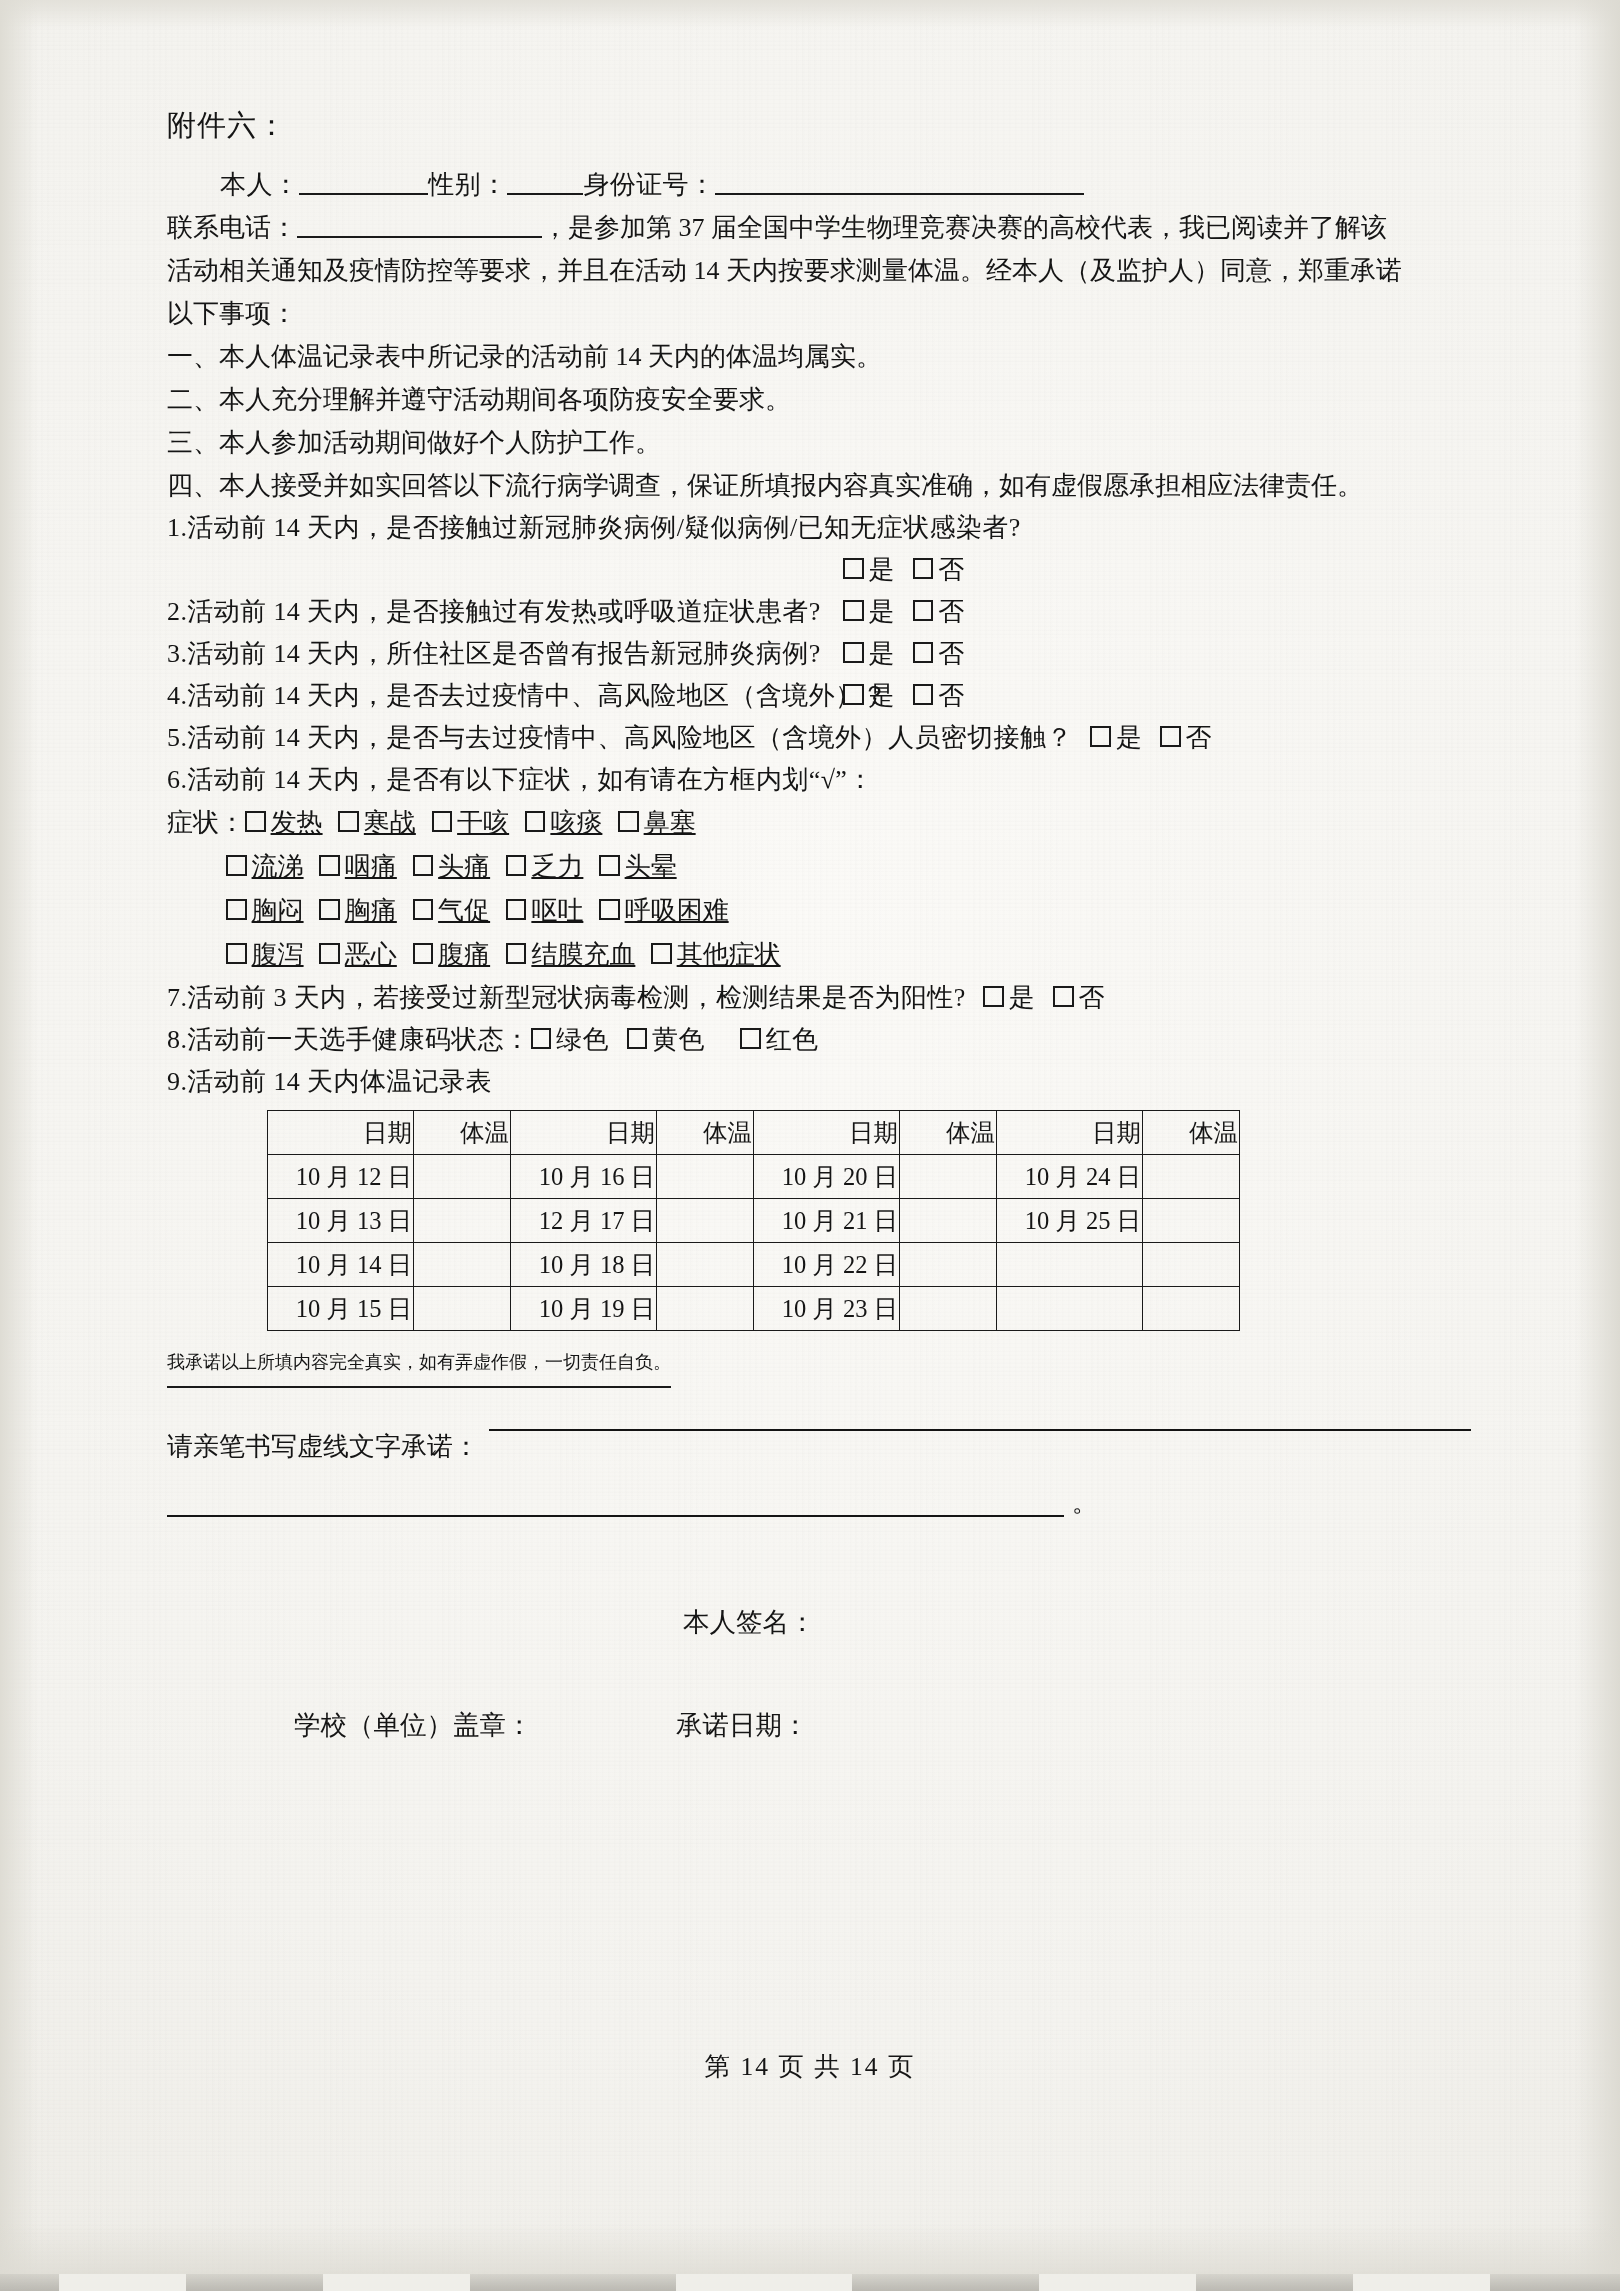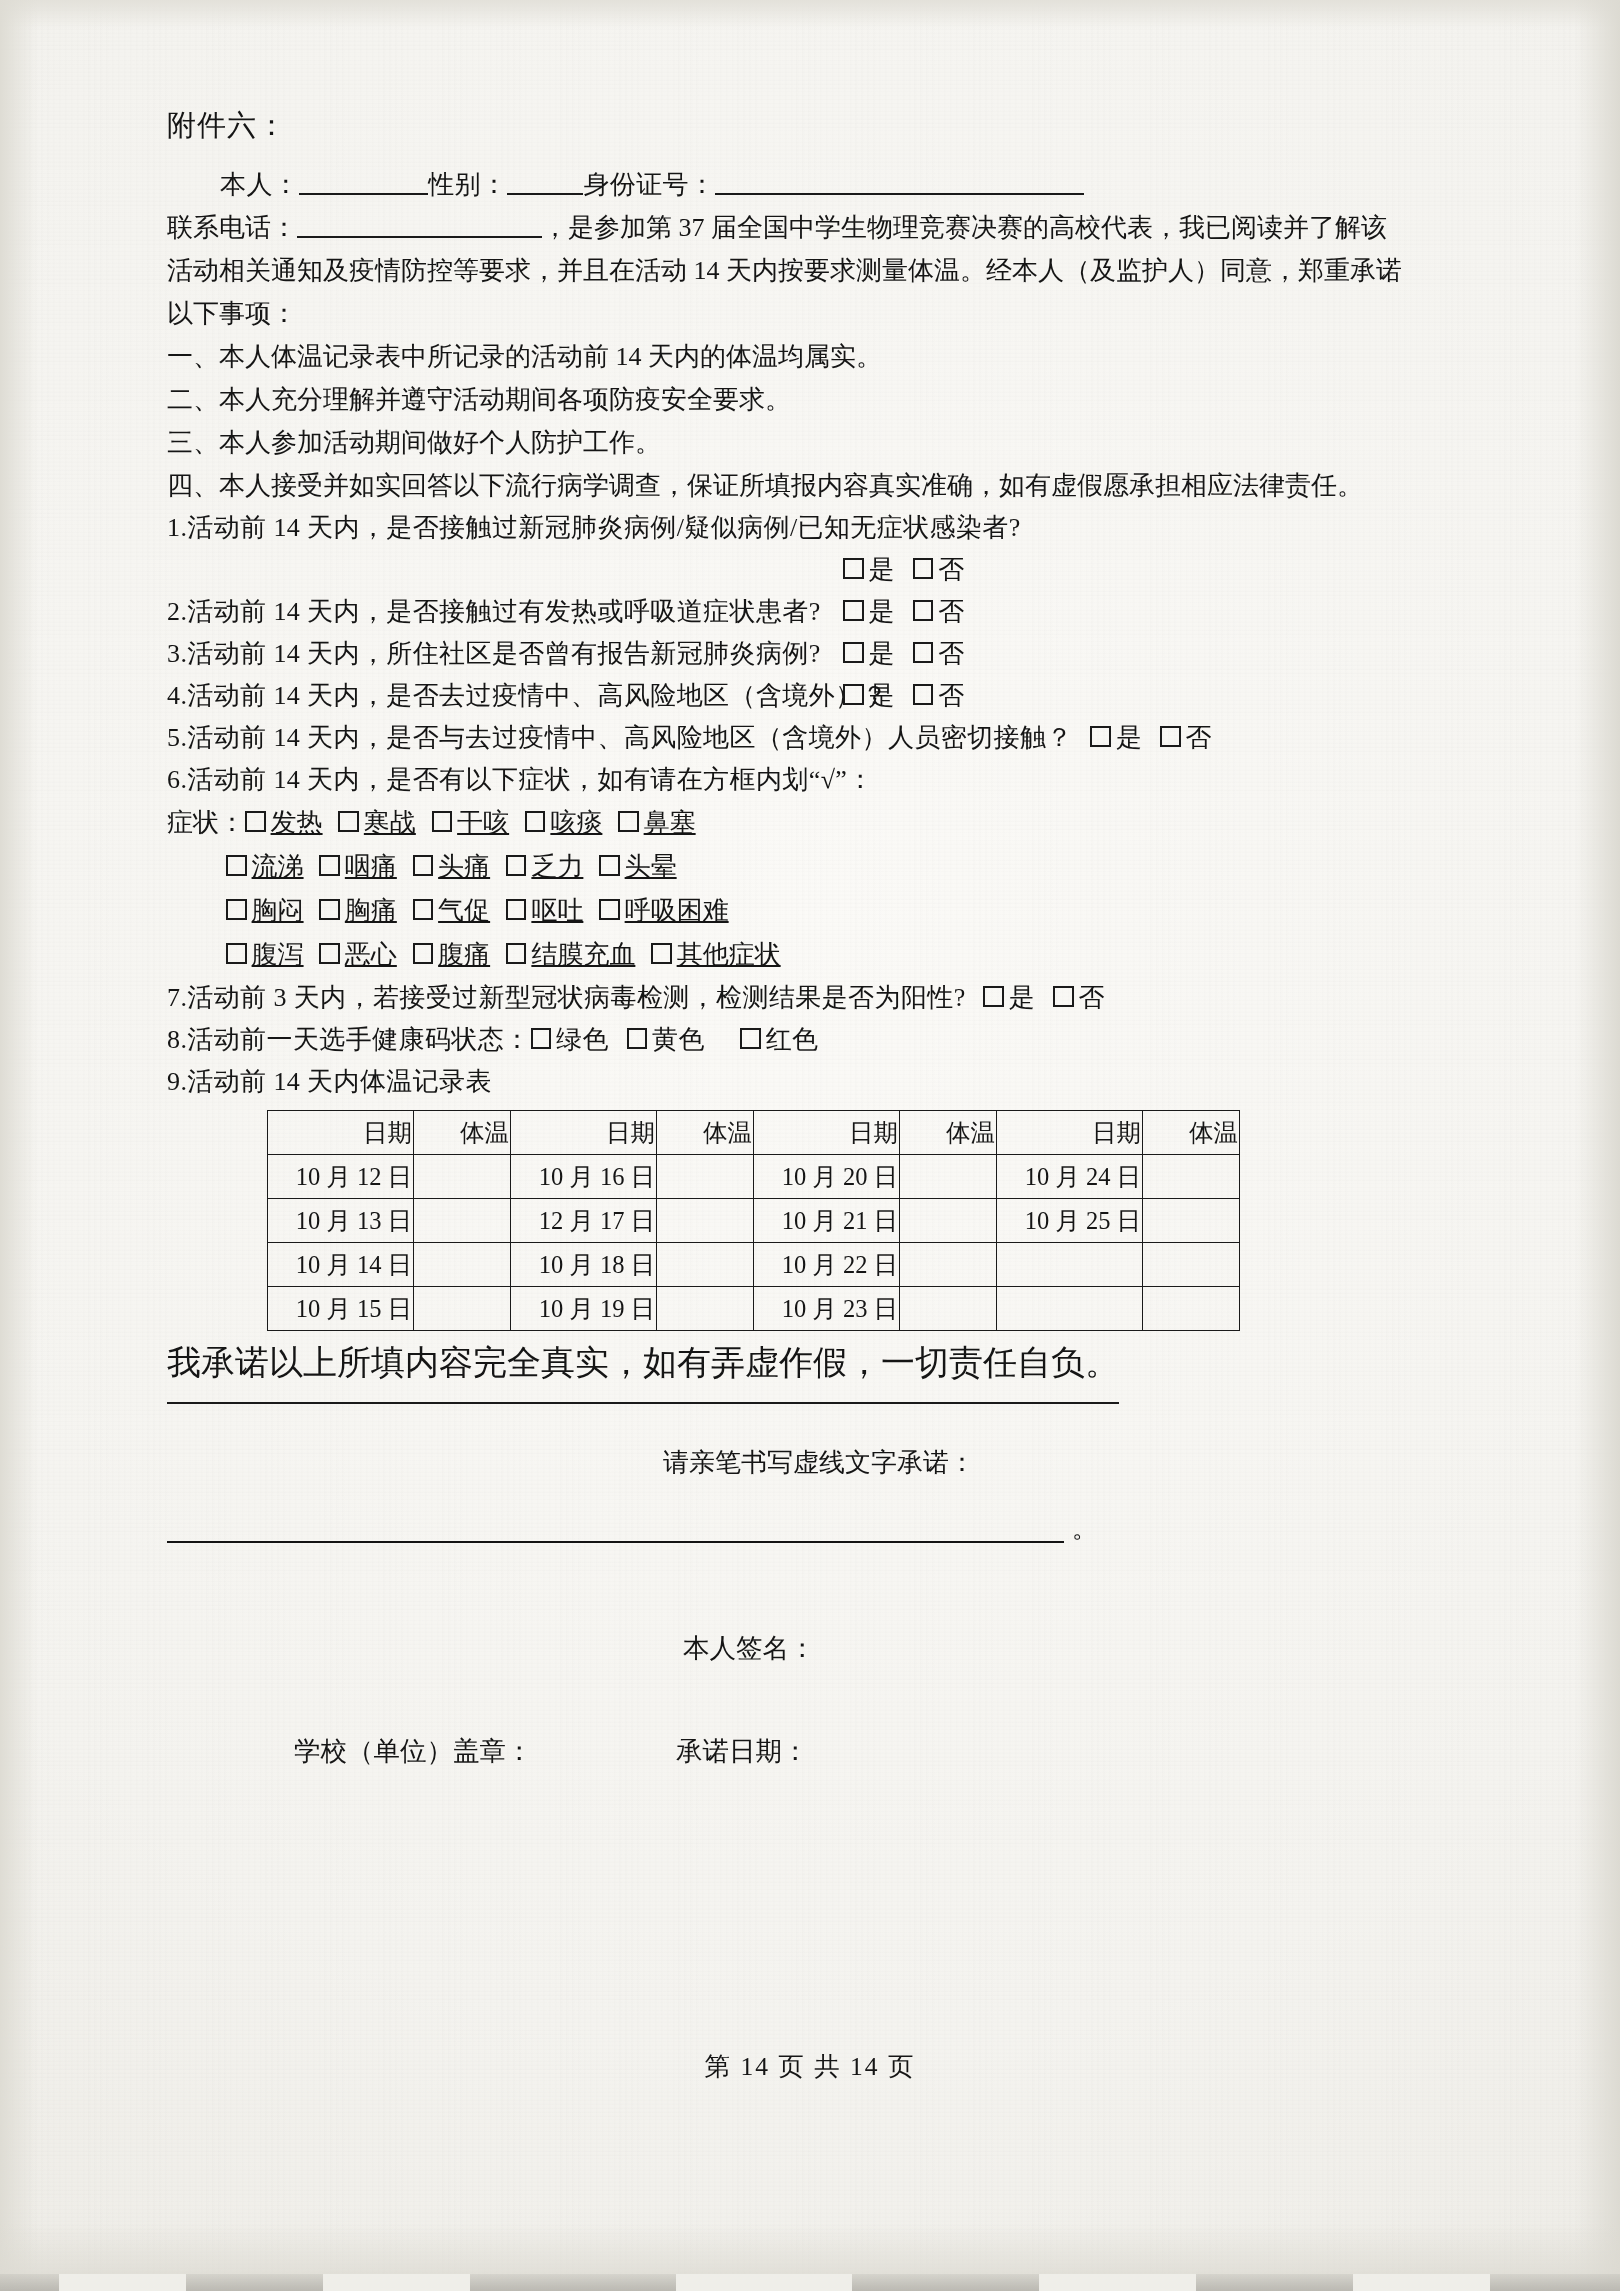--- a/index.html
+++ b/index.html
@@ -92,29 +92,29 @@
     height:41px;
     font-weight:normal;
     text-align:right;
     font-family:"Liberation Serif","DejaVu Serif",serif;
   }
   td.date, th.date { width:143px; }
   td.temp-c, th.temp-c { width:94px; }
   td.empty-merge { border:none; }
 
   .underlined-vow {
-    font-size:34px;
+    font-size:18px;
     line-height:43px;
     display:inline-block;
     border-bottom:2px solid #1a1a1a;
-    padding-bottom:18px;
+    padding-bottom:2px;
     margin-top:9.8px;
   }
 
-  .hand-row { font-size:26px; margin-top:41px; display:flex; align-items:center;flex-direction:column; }
+  .hand-row { font-size:26px; margin-top:41px; display:flex; align-items:flex-start; }
   .hand-rule { flex:1; border-bottom:2.5px solid #141414; margin-left:9.8px; margin-bottom:7.8px; }
 
   .hand-rule2 { margin-top:51px; width:897px; border-bottom:2.5px solid #141414; display:inline-block; vertical-align:-5.9px;}
   .period { font-size:26px; margin-left:7.8px; }
 
   .sign-block { margin-top:84px; }
   .sign-row { display:flex; font-size:26.5px; }
   .sign-left { width:172px; }
   .sign-right { }
   .sign-row2 { margin-top:67px; display:flex; font-size:26.5px; }

